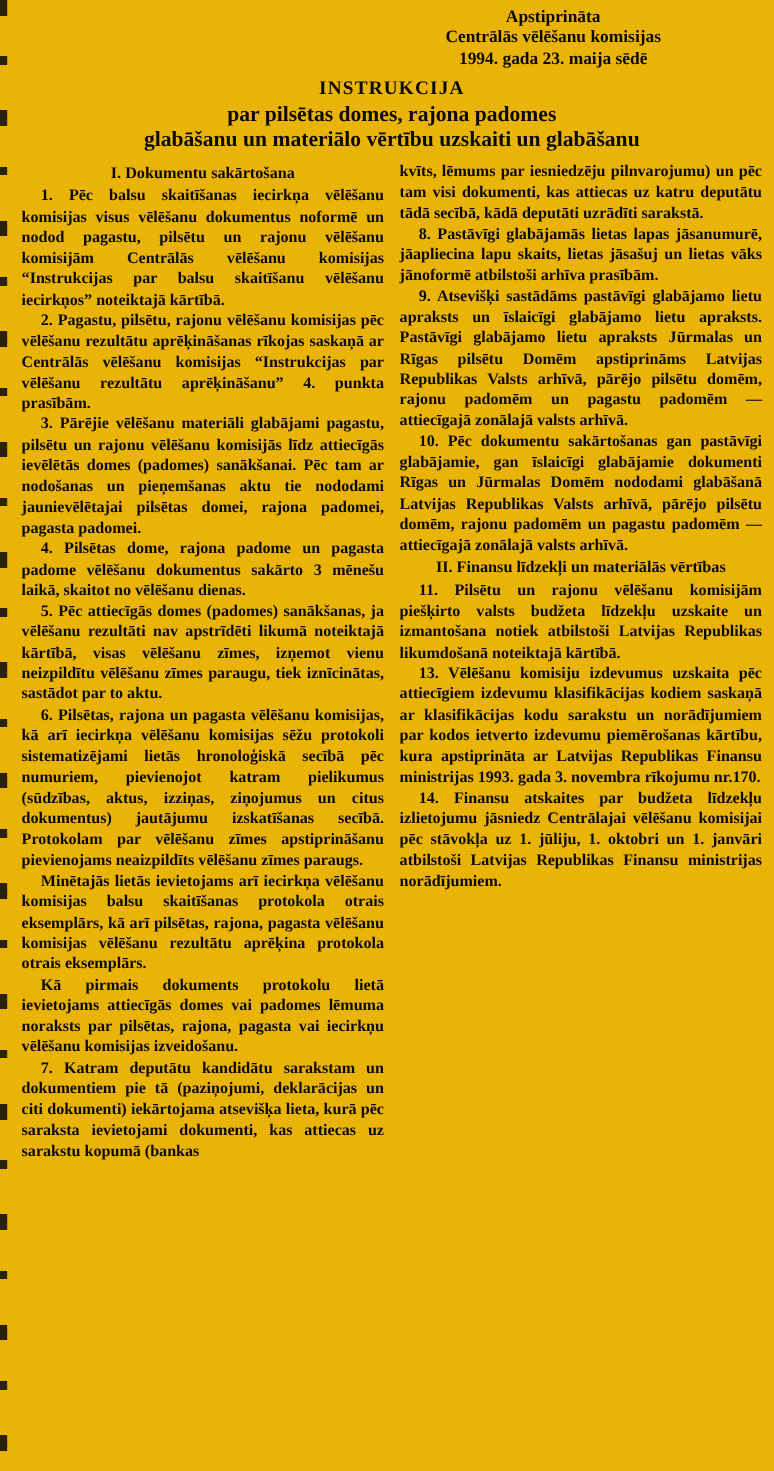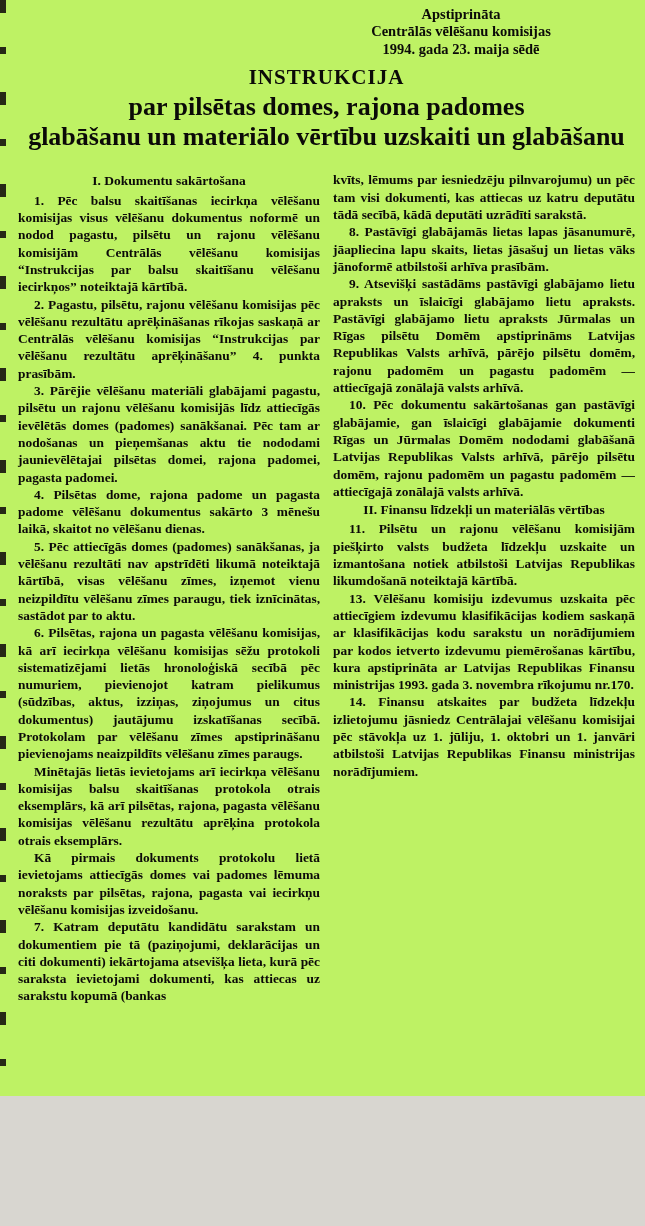--- a/index.html
+++ b/index.html
@@ -4,22 +4,22 @@
 <style>
   * { margin:0; padding:0; box-sizing:border-box; }
   html, body { width:645px; }
   body {
     background:#d8d6d0;
     font-family:"Liberation Serif","DejaVu Serif",serif;
   }
   .page {
     position:relative;
     width:645px;
-    height:1096px;
-    background:#bef264;
+    height:1226px;
+    background:#eab308;
     color:#0b0a08;
     overflow:hidden;
     padding:6px 10px 0 18px;
   }
   
   .edge-artifacts {
     position:absolute;
     left:0; top:0;
     width:6px; height:100%;
     background:repeating-linear-gradient(180deg,
@@ -33,36 +33,36 @@
     width:320px;
     margin-left:auto;
     margin-right:14px;
     text-align:center;
     font-size:14.5px;
     line-height:1.2;
     font-weight:600;
   }
   .title-main {
     text-align:center;
-    font-size:21px;
+    font-size:16px;
     font-weight:bold;
     letter-spacing:1px;
     margin-top:7px;
   }
   .title-sub {
     text-align:center;
-    font-size:26px;
+    font-size:18px;
     font-weight:bold;
     line-height:1.16;
     margin-top:2px;
   }
   .columns {
     display:flex;
     gap:13px;
-    margin-top:19px;
+    margin-top:7px;
   }
   .col {
     flex:1;
     min-width:0;
     font-size:13.4px;
     line-height:17.3px;
     font-weight:bold;
     text-align:justify;
   }
   .col p { text-indent:16px; }

